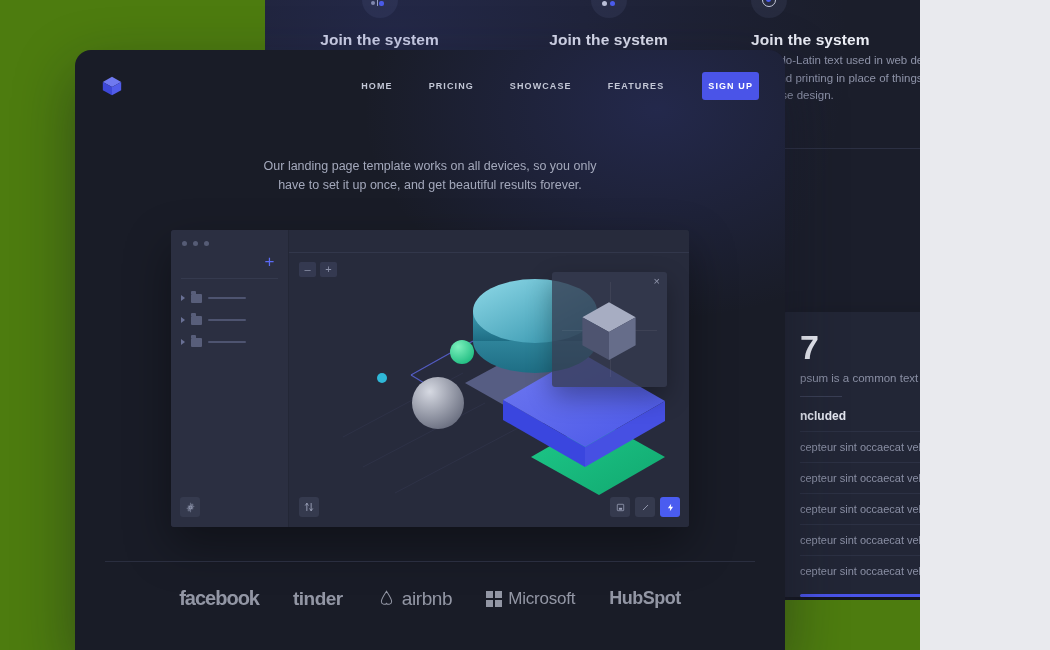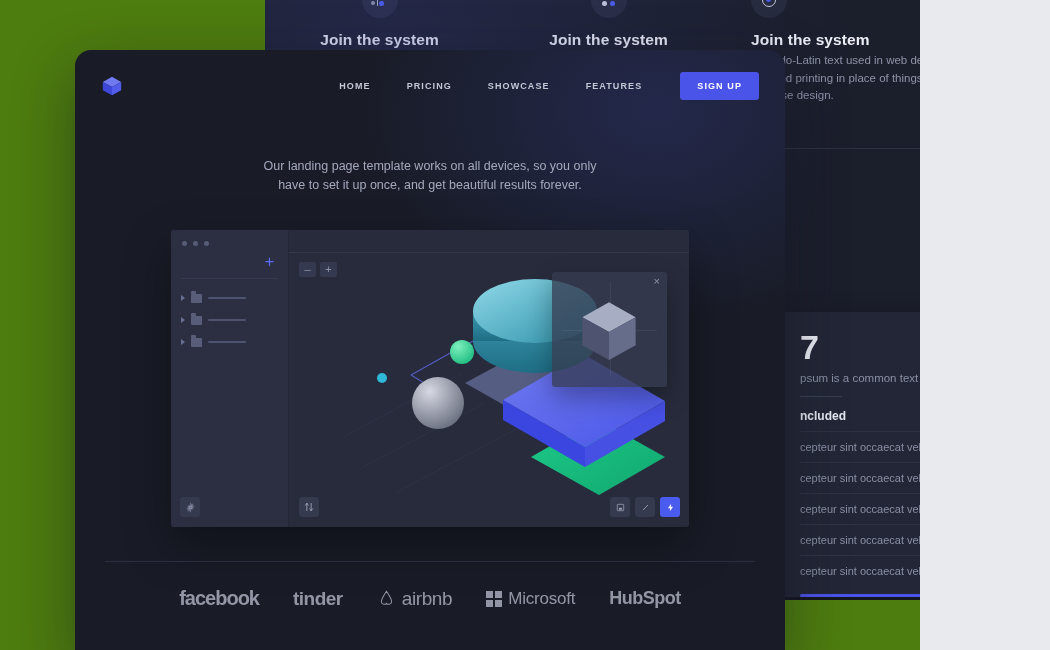--- a/index.html
+++ b/index.html
@@ -83,21 +83,21 @@
   }
   .logo-cube { width:22px; height:22px; position:relative; }
   .nav-links { margin-left:auto; display:flex; align-items:center; gap:0; }
   .nav-link {
     font-size:9px; font-weight:bold; letter-spacing:1.1px; color:#c3c7d6;
     padding:0 18px; cursor:pointer; text-decoration:none; white-space:nowrap;
   }
   .signup-btn {
     margin-left:20px; background:#4a54e8; color:#fff;
     font-size:9px; font-weight:bold; letter-spacing:1.1px;
-    padding:9px 17px; border:none; border-radius:3px; cursor:pointer;
+    padding:9px 6px; border:none; border-radius:3px; cursor:pointer;
     font-family:inherit;
   }
 
   
   .hero { position:relative; z-index:3; text-align:center; margin-top:47px; padding:0 60px; }
   .hero-title { font-size:29px; font-weight:bold; color:#f2f3f8; letter-spacing:-.4px; }
   .hero-sub {
     margin:14px auto 0; max-width:355px;
     font-size:12.5px; line-height:19px; color:#a4a9bc;
   }

